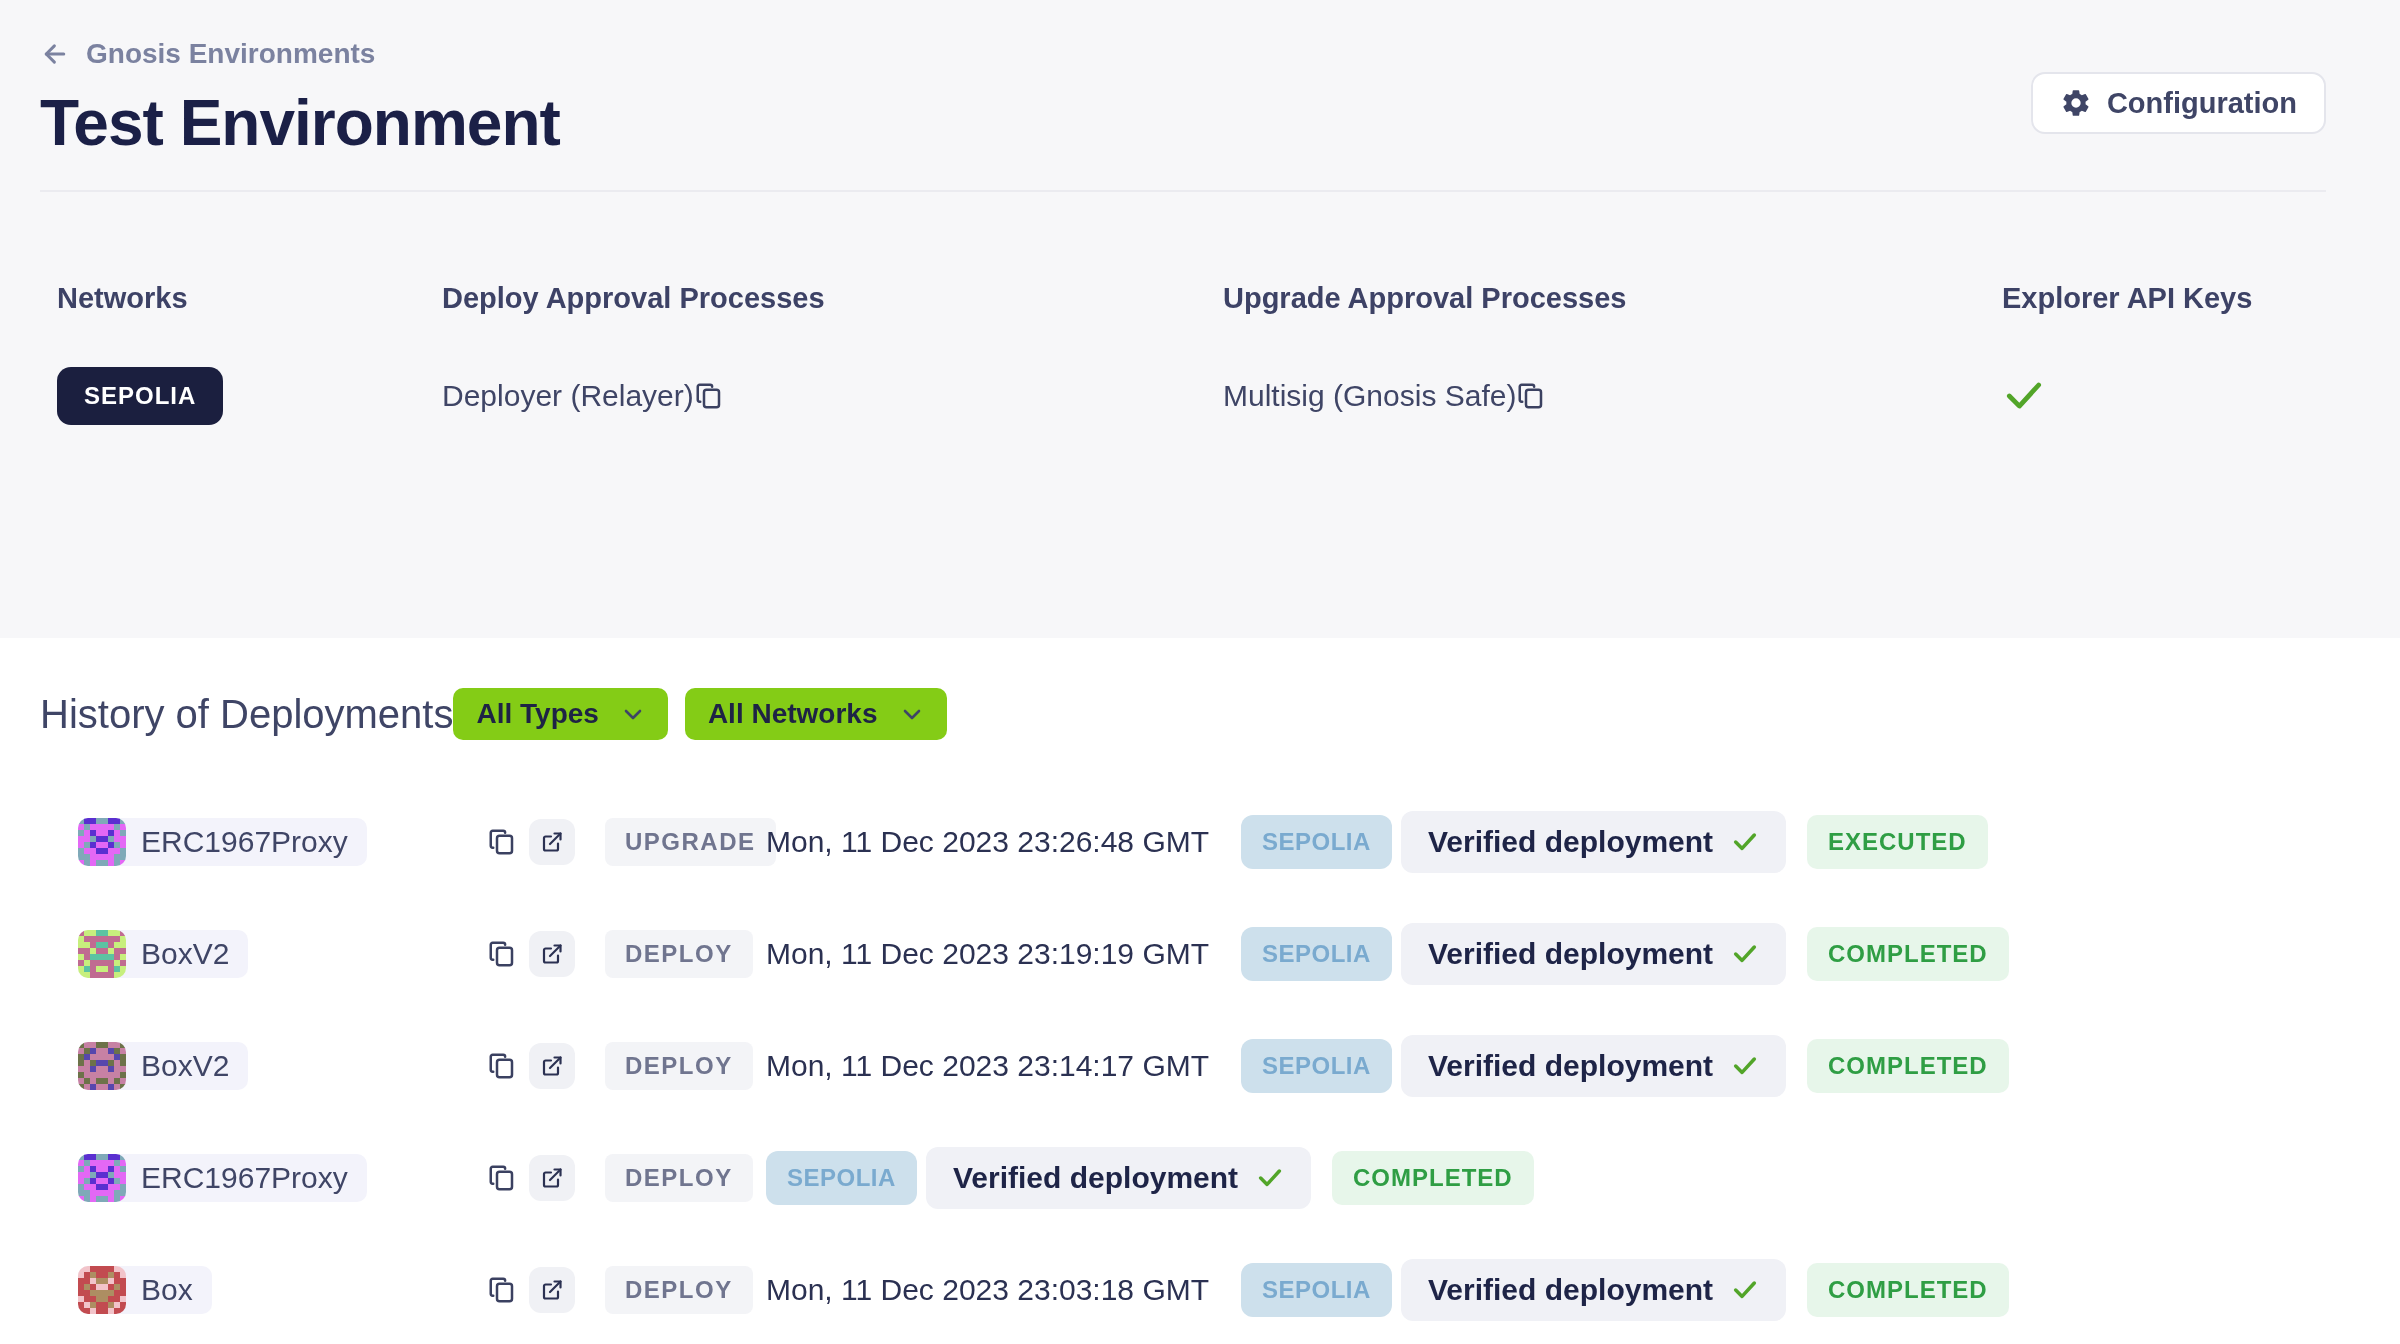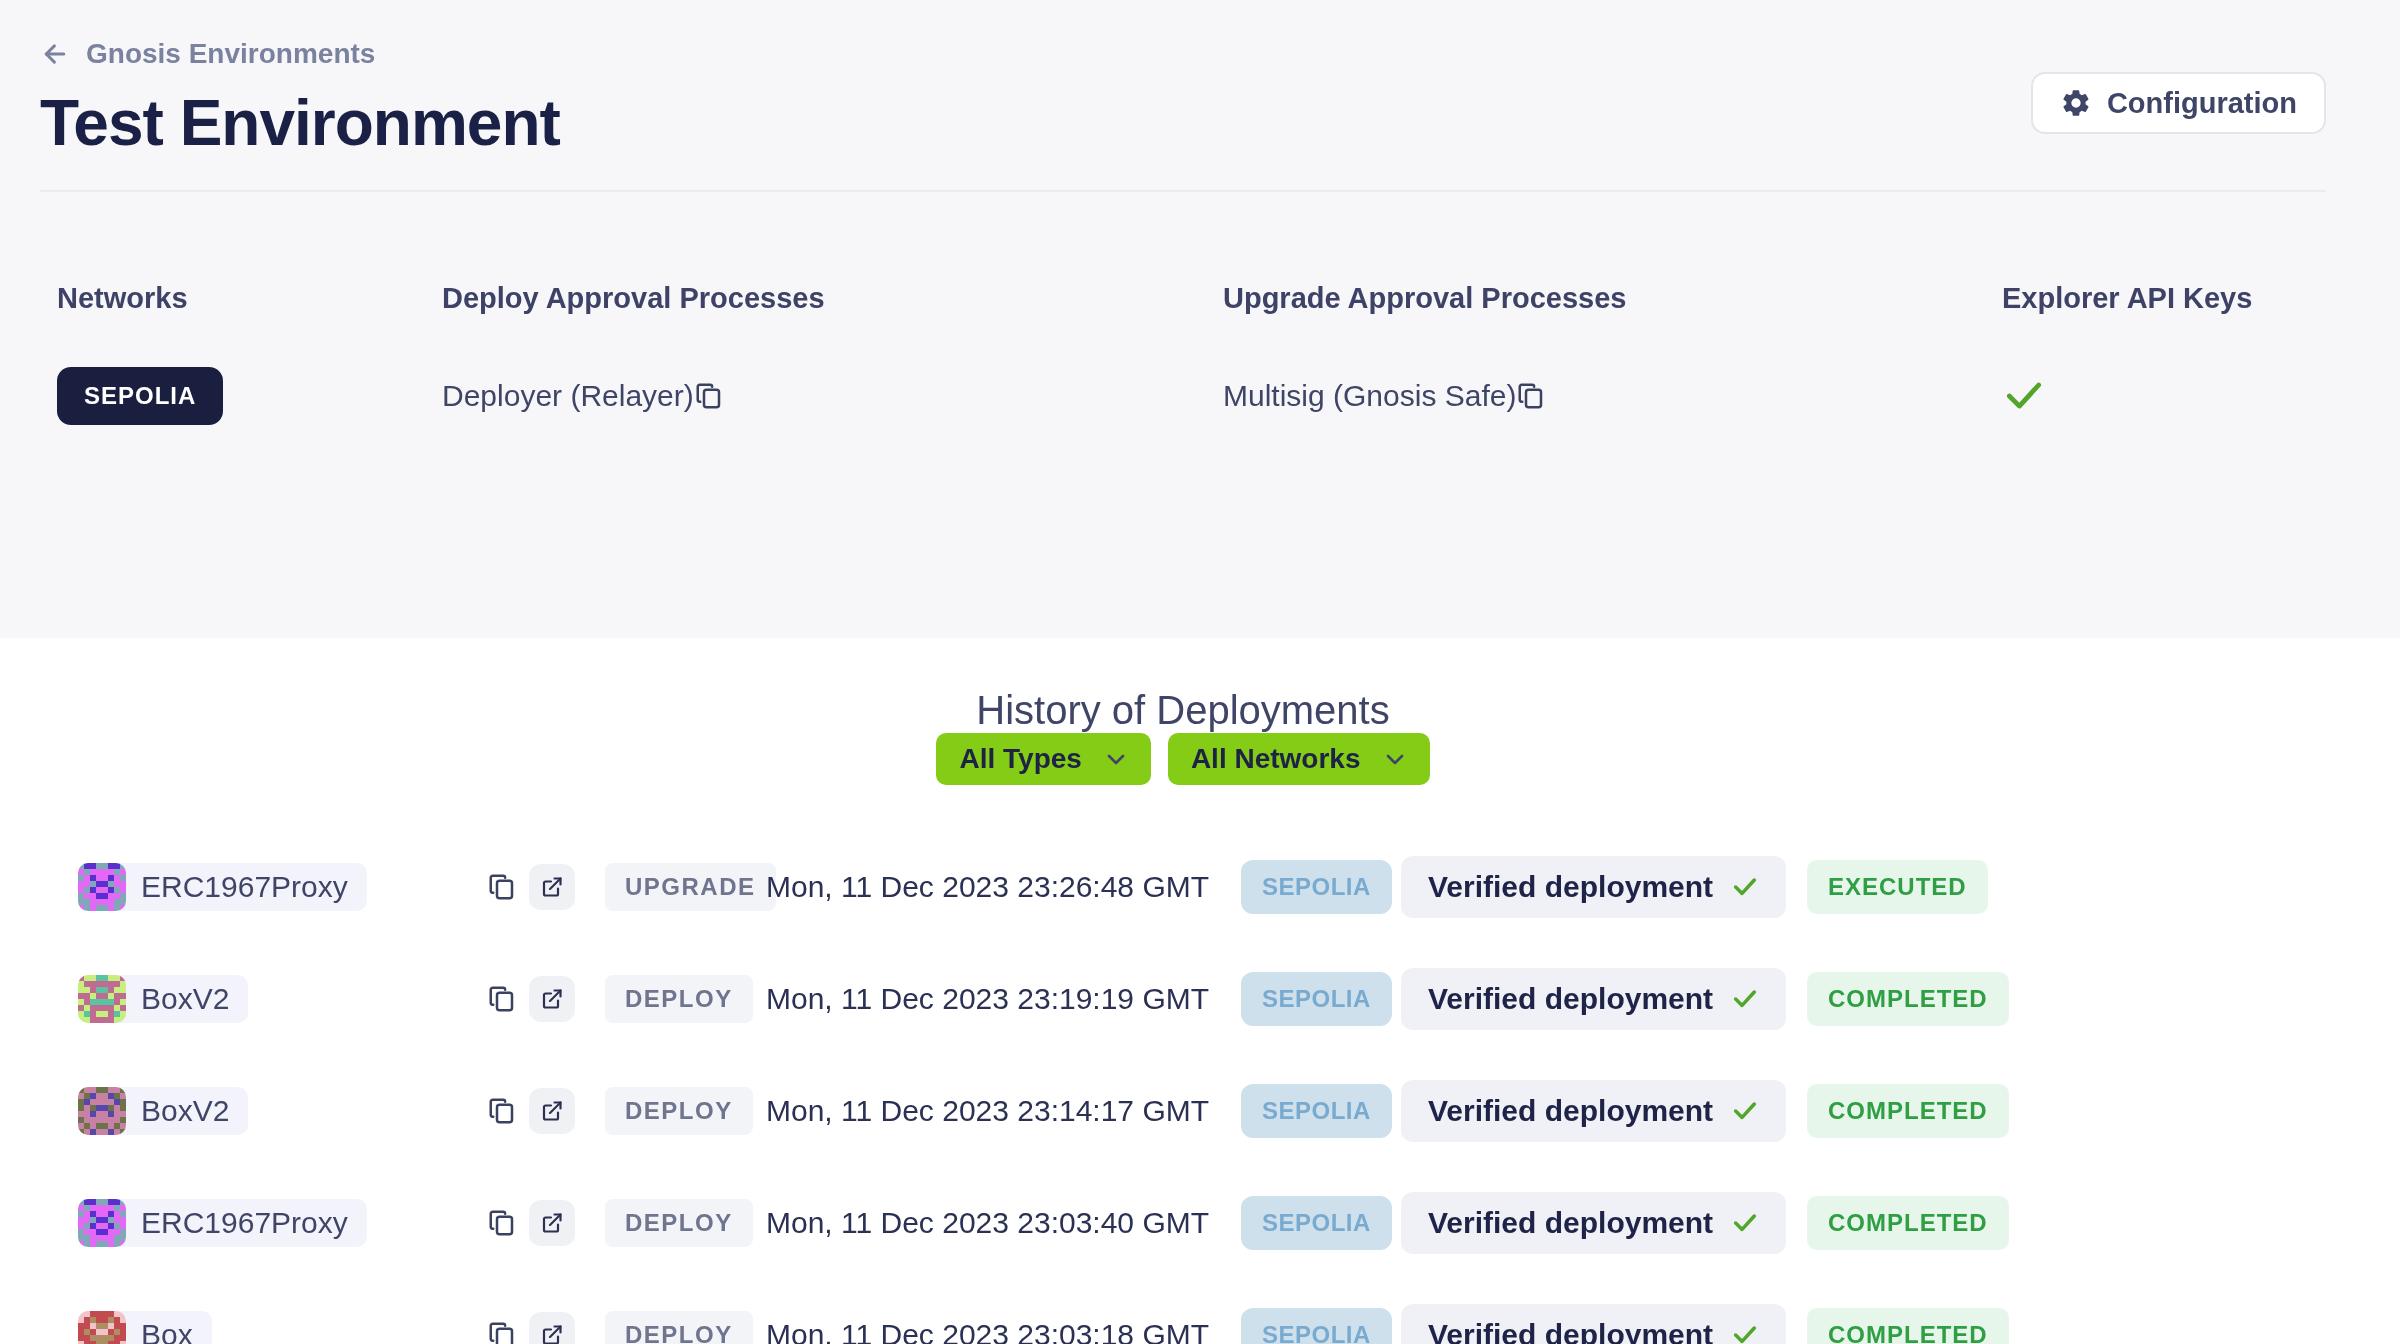--- a/index.html
+++ b/index.html
@@ -96,21 +96,21 @@
   }
   .copy-icon-btn {
     background: none; border: none; cursor: pointer; padding: 0;
     color: #3b4161;
   }
   .copy-icon-btn svg { width: 30px; height: 30px; stroke: currentColor; fill: none; stroke-width: 2; stroke-linecap: round; stroke-linejoin: round; }
   .big-check svg { width: 44px; height: 44px; stroke: var(--success-green, #52a529); fill: none; stroke-width: 2.6; stroke-linecap: round; stroke-linejoin: round; }
 
   
   .history-section { padding: 50px 74px 0 40px; background: #ffffff; }
-  .history-head { display: flex; align-items: center; flex-direction: column; }
+  .history-head { display: flex; align-items: center; }
   .history-title { font-size: 40px; font-weight: 400; color: #3f4566; }
   .filters { display: flex; gap: 17px; }
   .filter-dropdown {
     height: 52px;
     display: inline-flex;
     align-items: center;
     gap: 22px;
     padding: 0 23px;
     background: #84cc16;
     border: none;
@@ -668,21 +668,20 @@
       <button class="ext-link-btn">
           <span>
             <svg viewBox="0 0 24 24">
               <path d="M18 13.5V19a1.5 1.5 0 0 1-1.5 1.5h-11A1.5 1.5 0 0 1 4 19V8a1.5 1.5 0 0 1 1.5-1.5H11"></path>
               <path d="M14.5 3.5H20.5V9.5"></path>
               <path d="M10 14 20.5 3.5"></path>
             </svg>
           </span>
         </button>
       <div class="type-cell"><span class="type-badge">DEPLOY</span></div>
-      <div class="date-cell">Mon, 11 Dec 2023 23:03:40 GMT</div>
       <div class="network-cell"><span class="network-chip">SEPOLIA</span></div>
       <div class="verified-cell">
         <span class="verified-pill">
           <span>Verified deployment</span>
           <span>
               <svg viewBox="0 0 24 24">
                 <path d="M20 6 9.5 17.5 4 12"></path>
               </svg>
             </span>
         </span>

